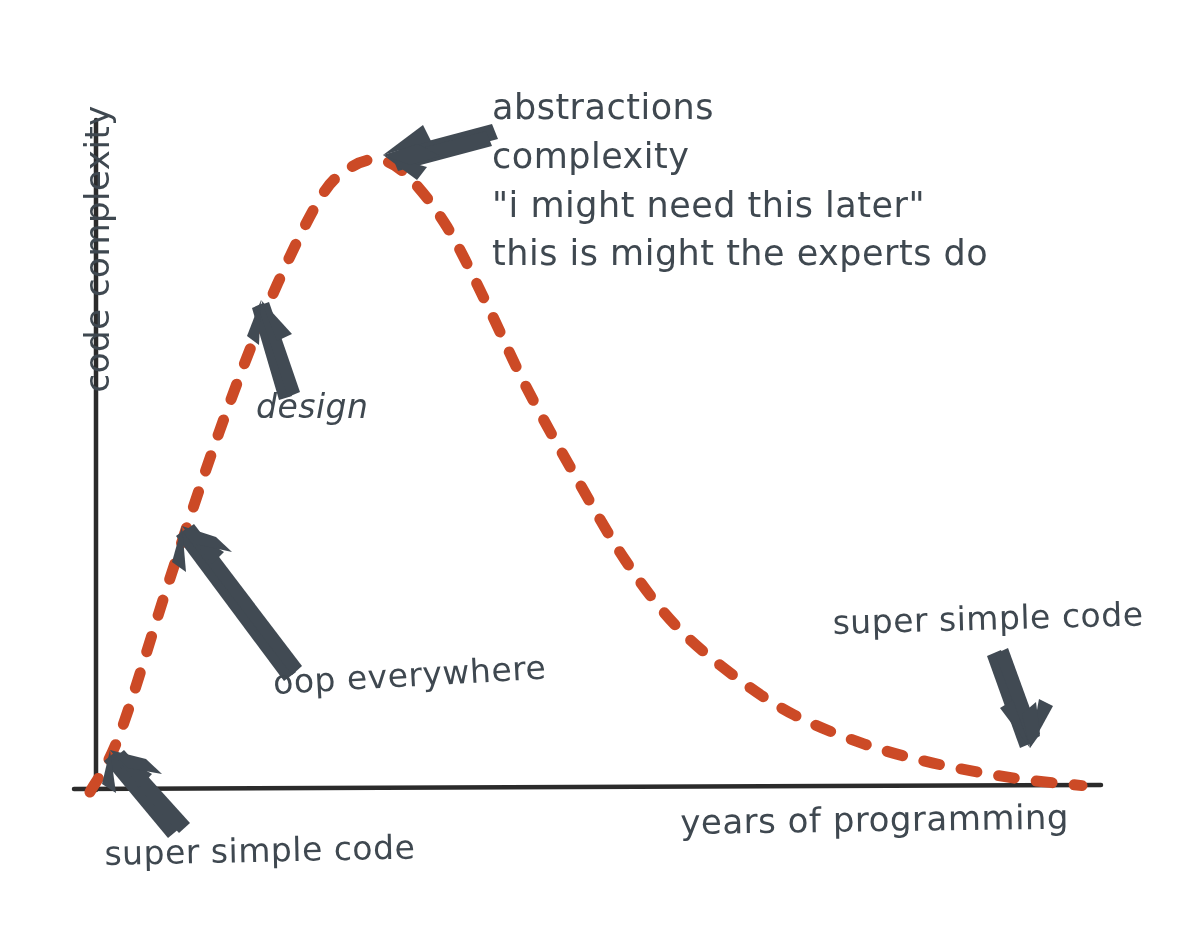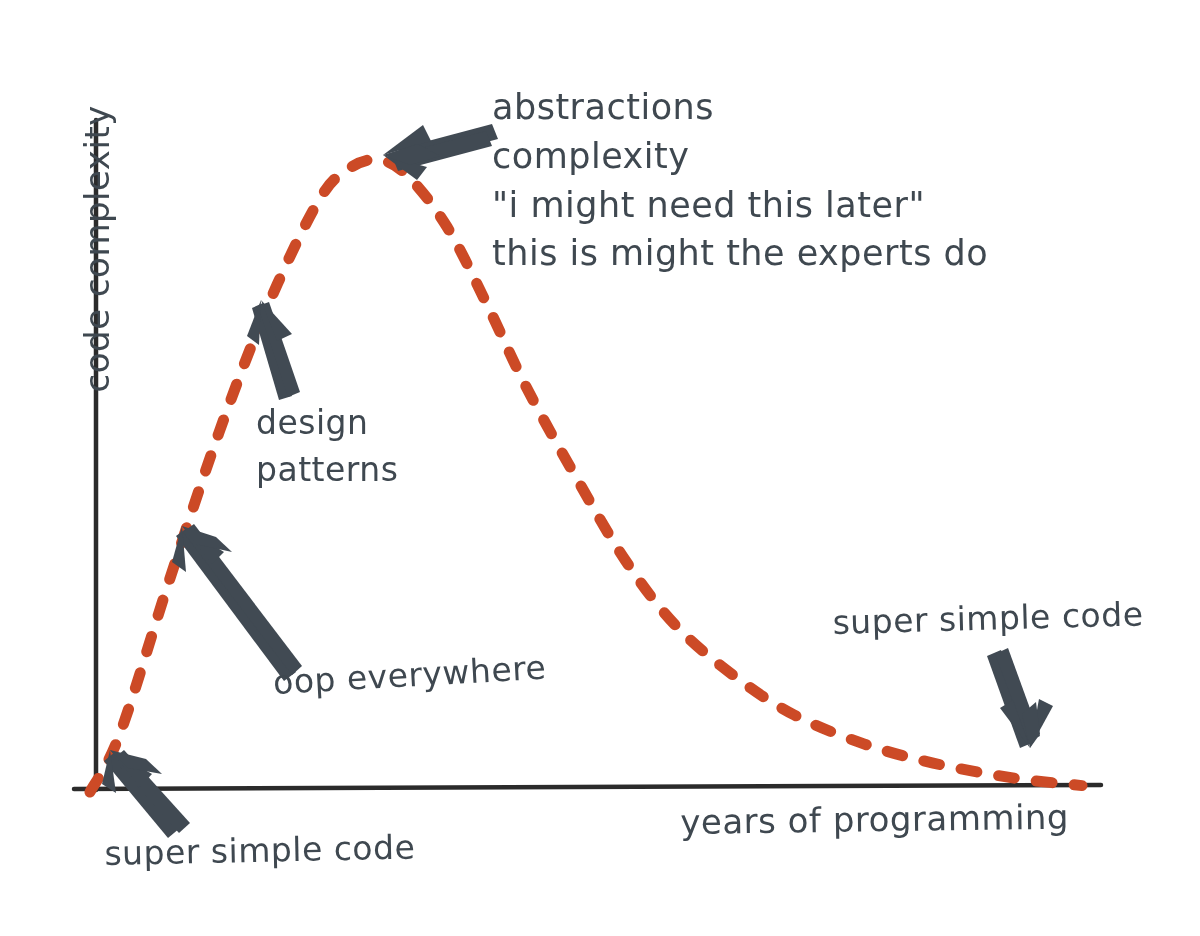--- a/index.html
+++ b/index.html
@@ -36,23 +36,24 @@
   }
   #annotation-top {
     left: 492px;
     top: 44px;
     font-size: 35px;
     margin-top: 41px;
   }
   #annotation-top div { margin-bottom: 4px; }
   #label-design-patterns {
     left: 256px;
-    top: 400px;
+    top: 384px;
     font-size: 33px;
     line-height: 1.42;
+    font-style: italic;
   }
   #label-oop {
     left: 272px;
     top: 662px;
     font-size: 33px;
     transform: rotate(-3.2deg);
     transform-origin: left top;
   }
   #label-simple-left {
     left: 104px;
@@ -146,21 +147,20 @@
 
   <div class="hand-text" id="annotation-top">
     <div>abstractions</div>
     <div>complexity</div>
     <div>"i might need this later"</div>
     <div>this is might the experts do</div>
   </div>
 
   <div class="hand-text" id="label-design-patterns">
     <div>design</div>
-    <div>patterns</div>
   </div>
 
   <div class="hand-text" id="label-oop">oop everywhere</div>
 
   <div class="hand-text" id="label-simple-left">super simple code</div>
 
   <div class="hand-text" id="label-simple-right">super simple code</div>
 
 </div>
 

